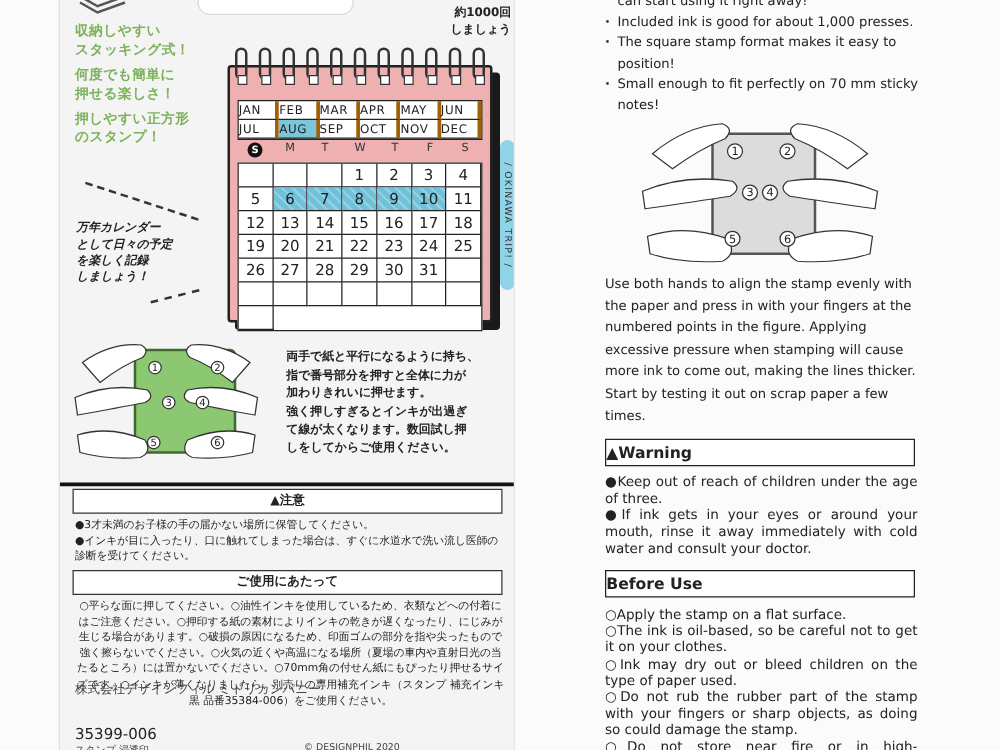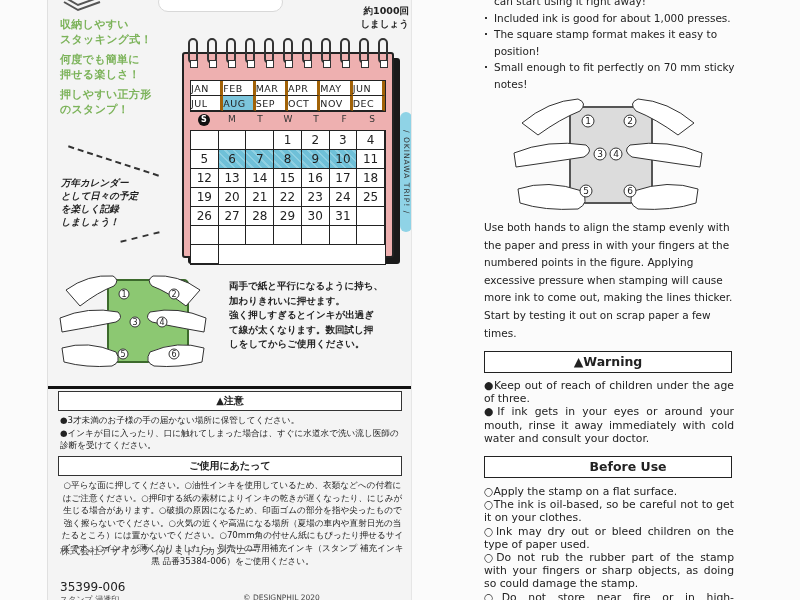--- a/index.html
+++ b/index.html
@@ -99,21 +99,21 @@
   
   .right-panel { position: absolute; left: 484px; top: 0; width: 250px; height: 600px; }
   .bullets { position: absolute; left: 0; top: -7px; width: 252px; font-size: 10.5px; line-height: 16.5px; color: #222; }
   .bullets li { list-style: none; position: relative; padding-left: 10px; }
   .bullets li::before { content: "·"; position: absolute; left: 0; top: 0; font-weight: bold; }
   .bullets .cont { padding-left: 10px; }
   .hands-r { position: absolute; left: 24px; top: 93px; width: 200px; height: 120px; }
   .instr { position: absolute; left: 0; top: 219px; width: 252px; font-size: 10.5px; line-height: 17.6px; color: #222; }
   .en-box {
     position: absolute; left: 0; width: 248px; height: 22px; border: 1.5px solid #222; background: #fff;
-    text-align: center; font-weight: bold; font-size: 12.5px; line-height: 19px;
+    text-align: left; font-weight: bold; font-size: 12.5px; line-height: 19px;
   }
   .en-body { position: absolute; left: 0; width: 250px; font-size: 10.8px; line-height: 13.2px; color: #222; text-align: justify; }
 </style>
 </head>
 <body>
 
 <div class="left-panel">
   <svg class="stack-icon" viewBox="0 0 40 14">
     <path d="M2 2 L16 10 L38 2" fill="none" stroke="#555" stroke-width="2"></path>
     <path d="M2 -3 L16 5 L38 -3" fill="none" stroke="#555" stroke-width="2"></path>
@@ -247,20 +247,21 @@
         <text x="104" y="55">4</text>
       <circle cx="65" cy="84" r="5" fill="#fff" stroke="#333"></circle>
         <text x="65" y="87">5</text>
       <circle cx="116" cy="84" r="5" fill="#fff" stroke="#333"></circle>
         <text x="116" y="87">6</text>
     </g>
   </svg>
 
   <div class="press-text">
     <div>両手で紙と平行になるように持ち、</div>
+    <div>指で番号部分を押すと全体に力が</div>
     <div>加わりきれいに押せます。</div>
     <div>強く押しすぎるとインキが出過ぎ</div>
     <div>て線が太くなります。数回試し押</div>
     <div>しをしてからご使用ください。</div>
   </div>
 
   <div class="rule"></div>
 
   <div class="section-box" style="top:391px;">▲注意</div>
   <div class="jp-body" style="top:414px;">
@@ -314,21 +315,21 @@
   </svg>
 
   <div class="instr">Use both hands to align the stamp evenly with the paper and press in with your fingers at the numbered points in the figure. Applying excessive pressure when stamping will cause more ink to come out, making the lines thicker. Start by testing it out on scrap paper a few times.</div>
 
   <div class="en-box" style="top:351px;">▲Warning</div>
   <div class="en-body" style="top:379px;">
     <div>●Keep out of reach of children under the age of three.</div>
     <div>●If ink gets in your eyes or around your mouth, rinse it away immediately with cold water and consult your doctor.</div>
   </div>
 
-  <div class="en-box" style="top:456px;padding-left:40px;">Before Use</div>
+  <div class="en-box" style="top:456px;">Before Use</div>
   <div class="en-body" style="top:485px;">
     <div>○Apply the stamp on a flat surface.</div>
     <div>○The ink is oil-based, so be careful not to get it on your clothes.</div>
     <div>○Ink may dry out or bleed children on the type of paper used.</div>
     <div>○Do not rub the rubber part of the stamp with your fingers or sharp objects, as doing so could damage the stamp.</div>
     <div>○Do not store near fire or in high-temperature</div>
   </div>
 </div>
 
 </body></html>

